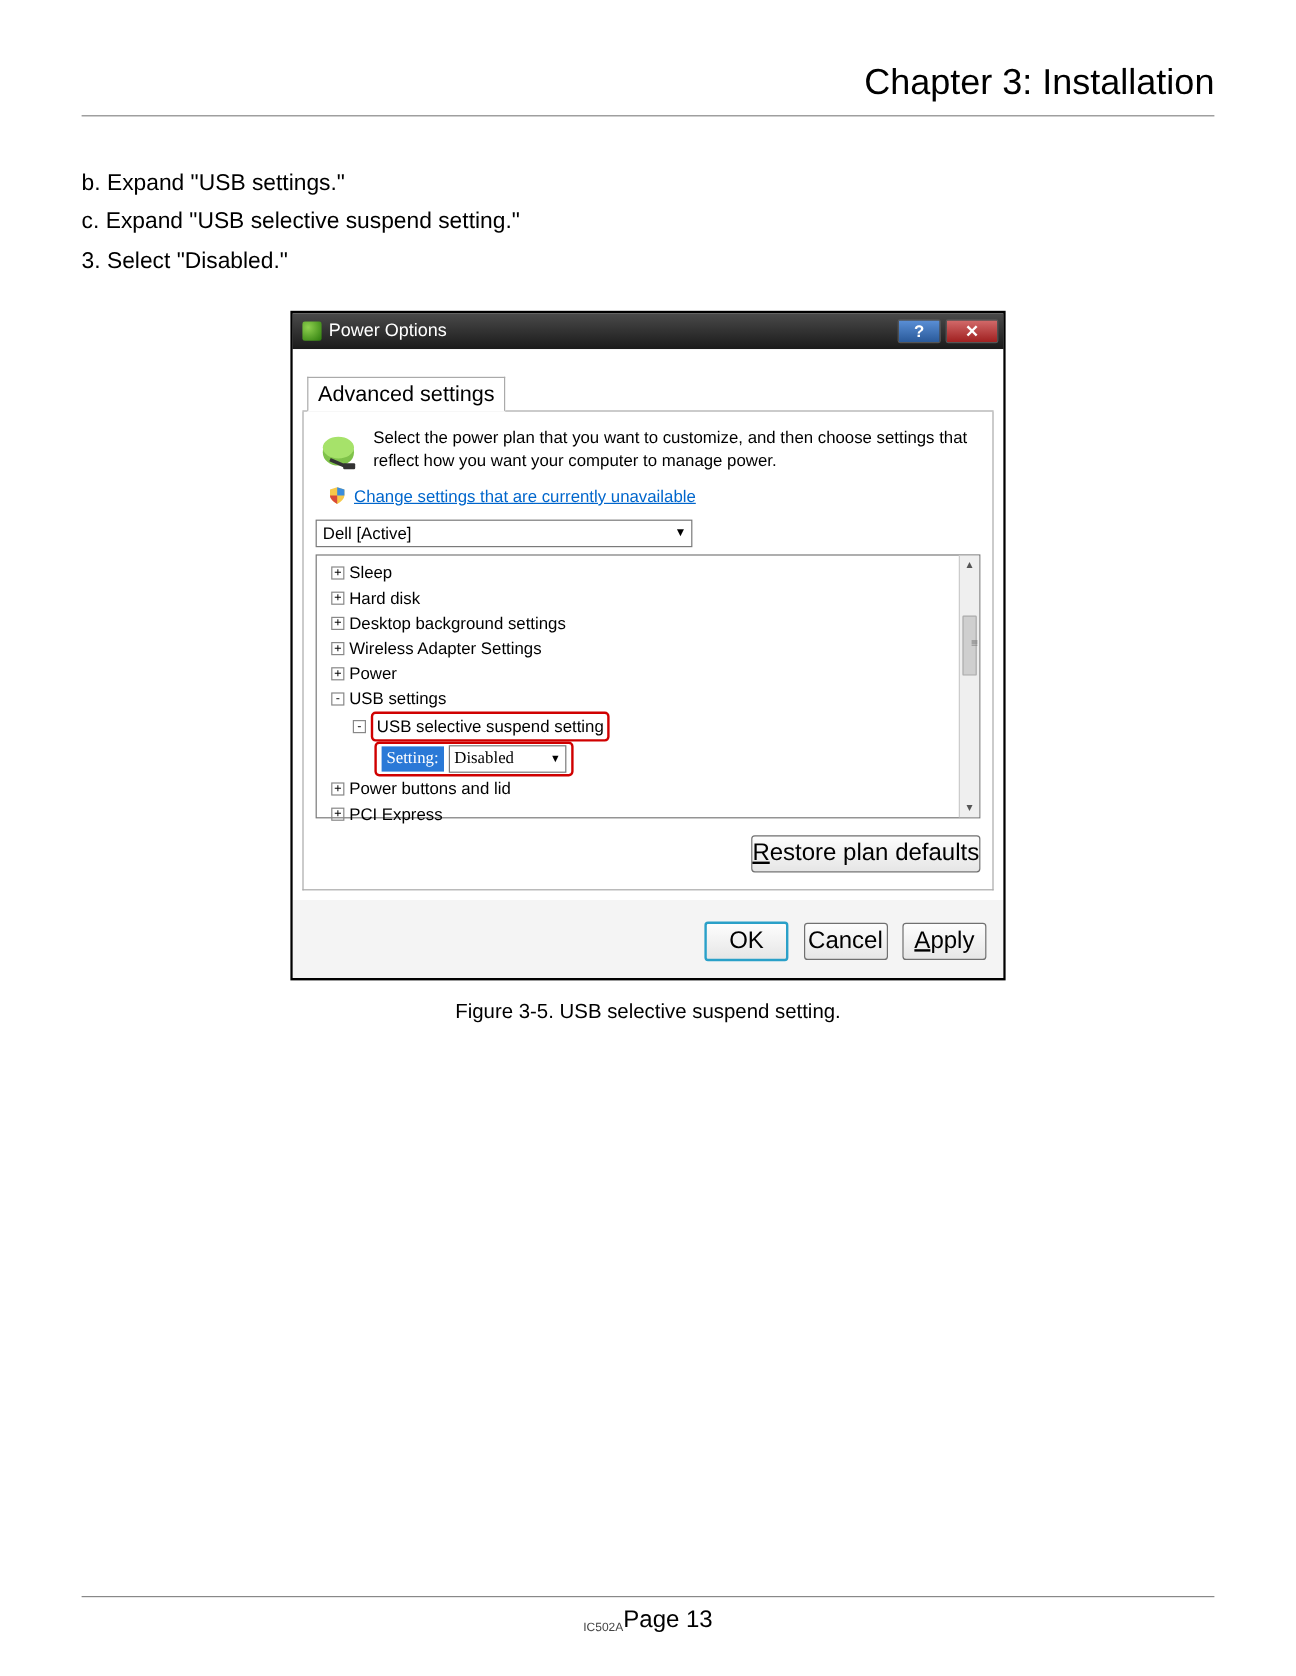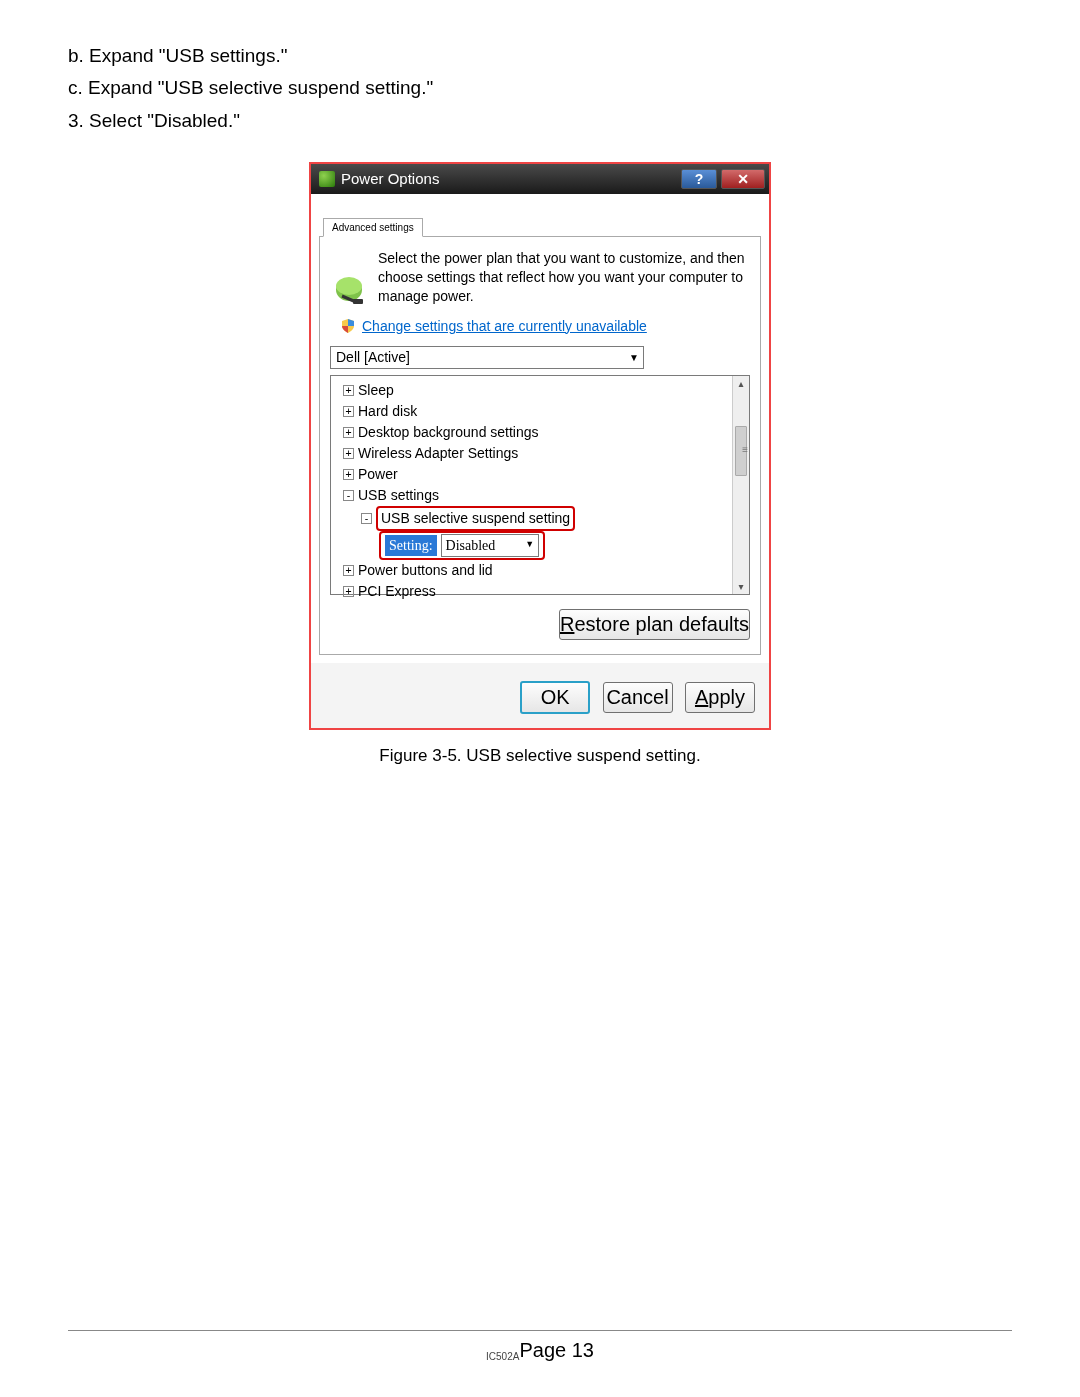--- a/index.html
+++ b/index.html
@@ -6,35 +6,35 @@
   body { width: 1080px; height: 1397px; background: #fff; font-family: "Segoe UI", Arial, sans-serif; color: #000; position: relative; }
 
   .page { padding: 0 68px; }
 
   .chapter-title { text-align: right; font-size: 30px; font-weight: 400; padding-top: 52px; padding-bottom: 10px; border-bottom: 1px solid #888; }
 
   .body-text { font-size: 19px; margin-top: 40px; line-height: 1.7; }
 
   .figure-wrap { display:flex; flex-direction:column; align-items:center; margin-top: 25px; }
 
-  .dialog { width: 462px; border: 2px solid #ef4444; background:#fff; }
+  .dialog { width: 596px; border: 2px solid #000000; background:#fff; }
 
   .titlebar { background: linear-gradient(to bottom, #4a4a4a, #1a1a1a); height: 30px; display:flex; align-items:center; justify-content:space-between; padding:0 4px 0 8px; }
   .titlebar-left { display:flex; align-items:center; gap:6px; }
   .tb-icon { width:16px; height:16px; background: radial-gradient(circle at 30% 30%, #8fd14f, #2a7a0a); border-radius:2px; }
   .tb-title { color:#fff; font-size:15px; }
   .titlebar-right { display:flex; gap:4px; }
   .tb-btn { width:36px; height:20px; border:1px solid #555; border-radius:2px; display:flex; align-items:center; justify-content:center; color:#fff; font-size:14px; font-weight:bold; }
   .tb-help { background: linear-gradient(to bottom, #5a8fd6, #2a5a9a); }
   .tb-close { background: linear-gradient(to bottom, #d26a6a, #a02020); width:44px;}
 
   .dlg-body { background:#fff; padding: 8px; }
 
   .tab-strip { border-bottom:1px solid #aaa; padding-left:4px; padding-top:14px; }
-  .tab { display:inline-block; background:#fff; border:1px solid #aaa; border-bottom:1px solid #fff; padding:3px 8px; font-size:10px; position:relative; top:1px; }
+  .tab { display:inline-block; background:#fff; border:1px solid #aaa; border-bottom:1px solid #fff; padding:3px 8px; font-size:18px; position:relative; top:1px; }
 
   .tab-content { border:1px solid #aaa; border-top:none; padding: 12px 10px 14px 10px; }
 
   .instr-row { display:flex; gap:10px; align-items:flex-end; }
   .battery-icon { width:38px; height:38px; position:relative; flex-shrink:0; }
   .battery-icon svg { width:38px; height:38px; }
   .instr-text { font-size:14px; line-height:1.35; }
 
   .change-link-row { display:flex; align-items:center; gap:6px; margin-top:12px; margin-left:10px; }
   .shield { width:16px; height:16px; }
@@ -73,20 +73,21 @@
   .caption { font-size:17px; margin-top:16px; text-align:center; }
 
   .page-footer { position:absolute; bottom:35px; left:68px; right:68px; border-top:1px solid #888; padding-top:8px; display:flex; justify-content:center; align-items:flex-end;}
   .footer-code { font-size:10px; color:#444; }
   .footer-page { font-size:20px; }
 </style>
 </head>
 <body>
 
 <div class="page">
+  <div class="chapter-title">Chapter 3: Installation</div>
 
   <div class="body-text">
     <div>b. Expand "USB settings."</div>
     <div>c. Expand "USB selective suspend setting."</div>
     <div>3. Select "Disabled."</div>
   </div>
 
   <div class="figure-wrap">
     <div class="dialog">
 

